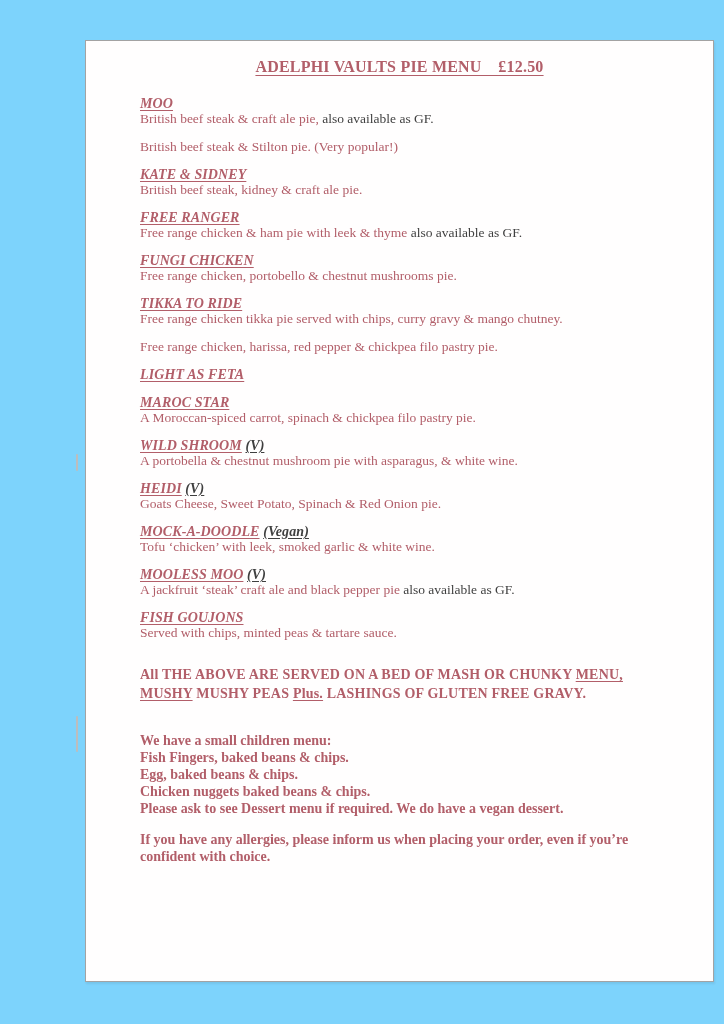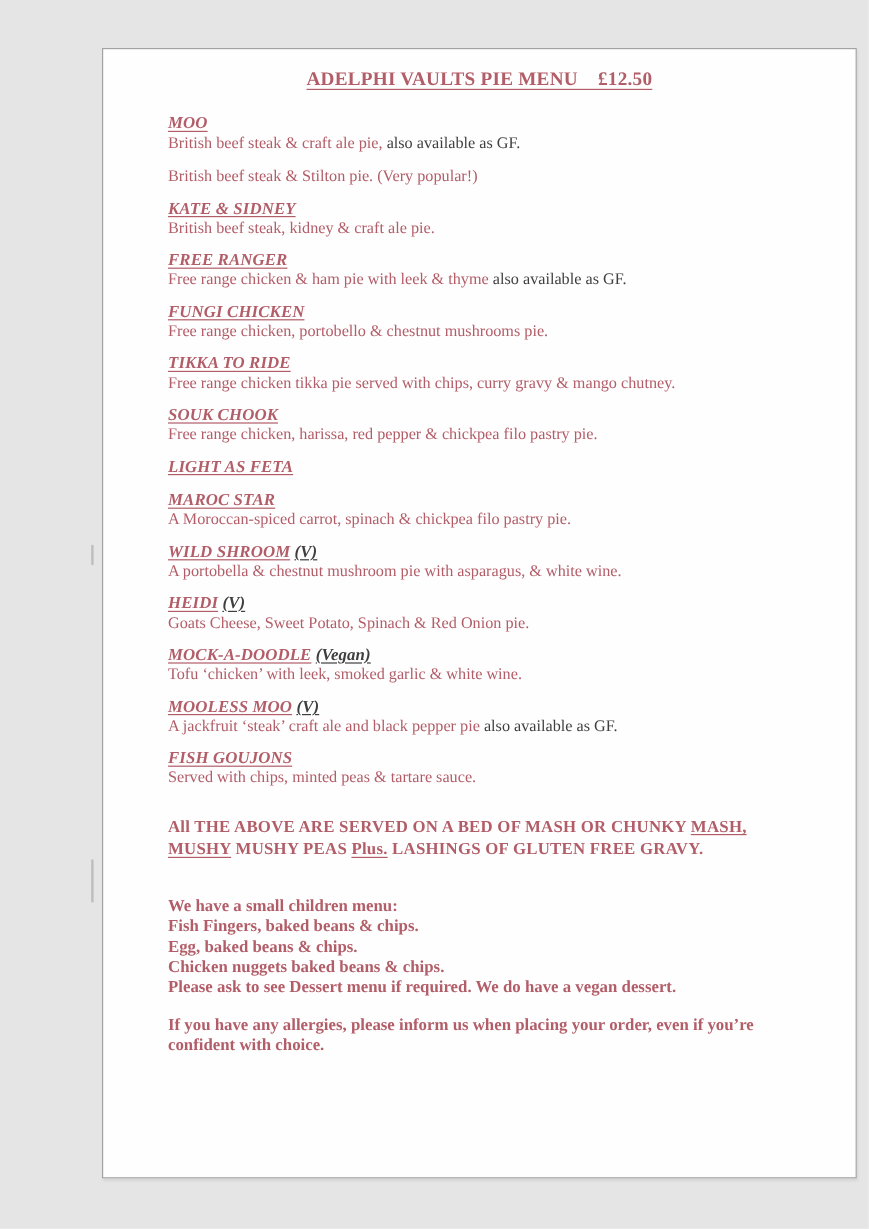--- a/index.html
+++ b/index.html
@@ -7,21 +7,21 @@
     --ink:#3f3f3f;
     --border:#a3a3a3;
   }
   html,body{margin:0;padding:0;}
   body{
     width:724px;height:1024px;
     background:#fcfcfc;
     font-family:"Liberation Serif", serif;
     overflow:hidden;
   }
-  .canvas{position:relative;width:724px;height:1024px;background:#e5e5e5;overflow:hidden;}
+  .canvas{position:relative;width:724px;height:1024px;background:#7dd3fc;overflow:hidden;}
   .tick{position:absolute;left:76px;width:2px;background:#bdbdbd;border-radius:1px;}
   .tick1{top:454px;height:17px;}
   .tick2{top:716px;height:36px;}
   .page{
     position:absolute;left:85px;top:40px;width:629px;height:942px;
     background:#fffefe;border:1px solid var(--border);box-sizing:border-box;
     box-shadow:1px 2px 2px rgba(0,0,0,0.07);
   }
   .title{
     margin-top:17px;text-align:center;
@@ -72,21 +72,20 @@
           </div>
           <div class="item">
             <div class="item-heading"><span class="item-name">FUNGI CHICKEN</span></div>
             <div class="item-desc"><span>Free range chicken, portobello &amp; chestnut mushrooms pie.</span></div>
           </div>
           <div class="item">
             <div class="item-heading"><span class="item-name">TIKKA TO RIDE</span></div>
             <div class="item-desc"><span>Free range chicken tikka pie served with chips, curry gravy &amp; mango chutney.</span></div>
           </div>
           <div class="item">
-            <div class="item-heading"><span class="item-name">SOUK CHOOK</span></div>
             <div class="item-desc"><span>Free range chicken, harissa, red pepper &amp; chickpea filo pastry pie.</span></div>
           </div>
           <div class="item">
             <div class="item-heading"><span class="item-name">LIGHT AS FETA</span></div>
           </div>
           <div class="item">
             <div class="item-heading"><span class="item-name">MAROC STAR</span></div>
             <div class="item-desc"><span>A Moroccan-spiced carrot, spinach &amp; chickpea filo pastry pie.</span></div>
           </div>
           <div class="item">
@@ -104,21 +103,21 @@
           <div class="item">
             <div class="item-heading"><span class="item-name">MOOLESS MOO</span> <span class="item-suffix">(V)</span></div>
             <div class="item-desc"><span>A jackfruit ‘steak’ craft ale and black pepper pie</span> <span class="desc-note">also available as GF.</span></div>
           </div>
           <div class="item">
             <div class="item-heading"><span class="item-name">FISH GOUJONS</span></div>
             <div class="item-desc"><span>Served with chips, minted peas &amp; tartare sauce.</span></div>
           </div>
         </div>
       <div class="serving-note">
-          <div class="note-line"><span>All THE ABOVE ARE SERVED ON A BED OF MASH OR CHUNKY </span><span class="u">MASH,</span></div>
+          <div class="note-line"><span>All THE ABOVE ARE SERVED ON A BED OF MASH OR CHUNKY </span><span class="u">MENU,</span></div>
           <div class="note-line"><span class="u">MUSHY</span><span> MUSHY PEAS </span><span class="u">Plus.</span><span> LASHINGS OF GLUTEN FREE GRAVY.</span></div>
         </div>
       <div class="children-menu">
           <div>We have a small children menu:</div>
           <div>Fish Fingers, baked beans &amp; chips.</div>
           <div>Egg, baked beans &amp; chips.</div>
           <div>Chicken nuggets baked beans &amp; chips.</div>
           <div>Please ask to see Dessert menu if required. We do have a vegan dessert.</div>
         </div>
       <div class="allergy-note">

